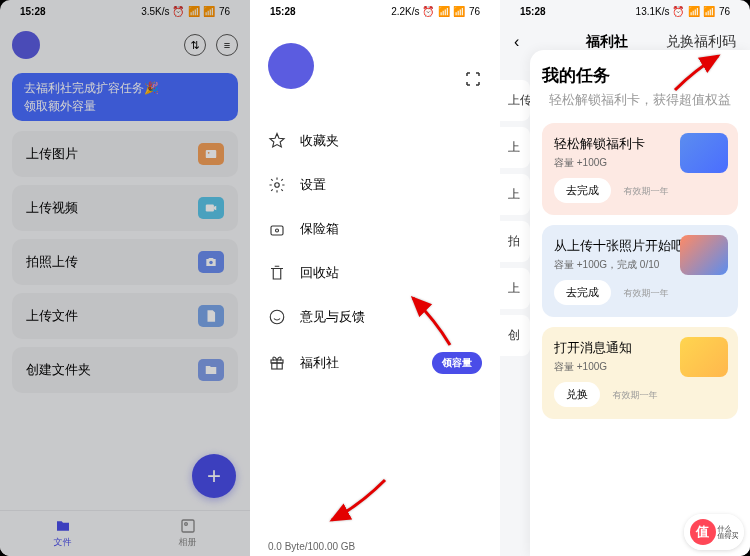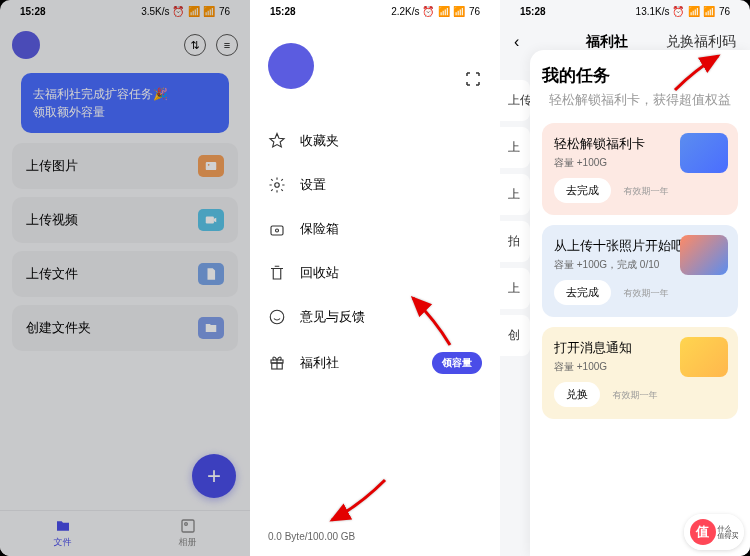--- a/index.html
+++ b/index.html
@@ -11,41 +11,41 @@
 
 .status-bar { display: flex; justify-content: space-between; align-items: center; padding: 6px 20px; font-size: 10px; font-weight: 500; }
 .status-left { font-weight: 600; }
 .status-right { display: flex; align-items: center; gap: 3px; justify-content: center; }
 
 
 .s1-top { display: flex; justify-content: space-between; align-items: center; padding: 8px 12px; }
 .avatar { width: 28px; height: 28px; border-radius: 50%; background: #5b5ce0; }
 .s1-top-icons { display: flex; gap: 10px; }
 .circ-btn { width: 22px; height: 22px; border: 1px solid #555; border-radius: 50%; display: flex; align-items: center; justify-content: center; font-size: 11px; }
-.promo { background: #4a6dff; color: #fff; margin: 6px 21px; padding: 12px 12px; border-radius: 10px; font-size: 12px; line-height: 1.5; }
+.promo { background: #4a6dff; color: #fff; margin: 6px 12px; padding: 6px 12px; border-radius: 10px; font-size: 12px; line-height: 1.5; }
 .list1 { margin: 10px 12px; }
 .list1-item { background: #ecedf0; border-radius: 10px; padding: 12px 14px; margin-bottom: 8px; display: flex; justify-content: space-between; align-items: center; font-size: 13px; }
 .list1-icon { width: 26px; height: 22px; border-radius: 5px; display: flex; align-items: center; justify-content: center; color: #fff; }
 .fab { position: absolute; bottom: 58px; right: 14px; width: 44px; height: 44px; border-radius: 50%; background: #4a4de8; color: #fff; display: flex; align-items: center; justify-content: center; font-size: 24px; box-shadow: 0 2px 8px rgba(74,77,232,.4); }
 .bottom-nav { position: absolute; bottom: 0; width: 100%; height: 46px; background: #f5f6f8; border-top: 1px solid #e5e6e9; display: flex; }
 .nav-item { flex: 1; display: flex; flex-direction: column; align-items: center; justify-content: center; font-size: 9px; gap: 2px; color: #888; }
 .nav-item.active { color: #4a4de8; }
 
 
 .overlay { position: absolute; inset: 0; background: rgba(0,0,0,.18); pointer-events: none; }
 
 
 .s2 { background: #fff; }
 .s2-avatar { width: 46px; height: 46px; border-radius: 50%; background: #5b5ce0; margin: 20px 0 30px 18px; }
 .s2-scan { position: absolute; top: 70px; right: 18px; width: 18px; height: 18px; }
 .menu-list { margin: 0 18px; }
 .menu-item { display: flex; align-items: center; gap: 14px; padding: 13px 0; font-size: 13px; }
 .menu-icon { width: 18px; height: 18px; display: flex; align-items: center; justify-content: center; }
 .badge { background: #4a4de8; color: #fff; font-size: 10px; padding: 4px 10px; border-radius: 12px; margin-left: auto; font-weight: bold; }
-.storage { position: absolute; bottom: 14px; left: 18px; font-size: 10px; color: #666; }
+.storage { position: absolute; bottom: 4px; left: 18px; font-size: 10px; color: #666; }
 
 
 .s3-tabs { display: flex; align-items: center; padding: 10px 14px; gap: 20px; }
 .back-btn { font-size: 16px; }
 .tab { font-size: 14px; margin-left: auto; }
 .tab.active { font-weight: 600; }
 .tab-inactive { color: #333; }
 .s3-partial { position: absolute; left: 0; top: 80px; width: 30px; }
 .partial-item { background: #fff; padding: 12px 4px 12px 8px; font-size: 12px; color: #333; border-radius: 0 8px 8px 0; margin-bottom: 6px; white-space: nowrap; overflow: hidden; }
 .s3-panel { position: absolute; left: 30px; right: 0; top: 50px; bottom: 0; background: #fff; border-radius: 14px 0 0 0; padding: 14px 12px; box-shadow: -2px 0 12px rgba(0,0,0,.06); }
@@ -117,20 +117,29 @@
       <div class="list1-item">
         <span>上传视频</span>
         <span class="list1-icon" style="background:#5bc5e8">
           <svg viewBox="0 0 24 24" width="16" height="14" fill="#fff">
               <rect x="3" y="6" width="14" height="12" rx="2"></rect>
               <path d="M17 10l4-2v8l-4-2z"></path>
             </svg>
         </span>
       </div>
       <div class="list1-item">
+        <span>拍照上传</span>
+        <span class="list1-icon" style="background:#6b8def">
+          <svg viewBox="0 0 24 24" width="16" height="14" fill="#fff">
+              <path d="M4 7h3l2-2h6l2 2h3v12H4z"></path>
+              <circle cx="12" cy="13" r="3" fill="#6b8def"></circle>
+            </svg>
+        </span>
+      </div>
+      <div class="list1-item">
         <span>上传文件</span>
         <span class="list1-icon" style="background:#7aa5e8">
           <svg viewBox="0 0 24 24" width="14" height="16" fill="#fff">
               <path d="M6 2h9l4 4v16H6z"></path>
             </svg>
         </span>
       </div>
       <div class="list1-item">
         <span>创建文件夹</span>
         <span class="list1-icon" style="background:#809ee8">

